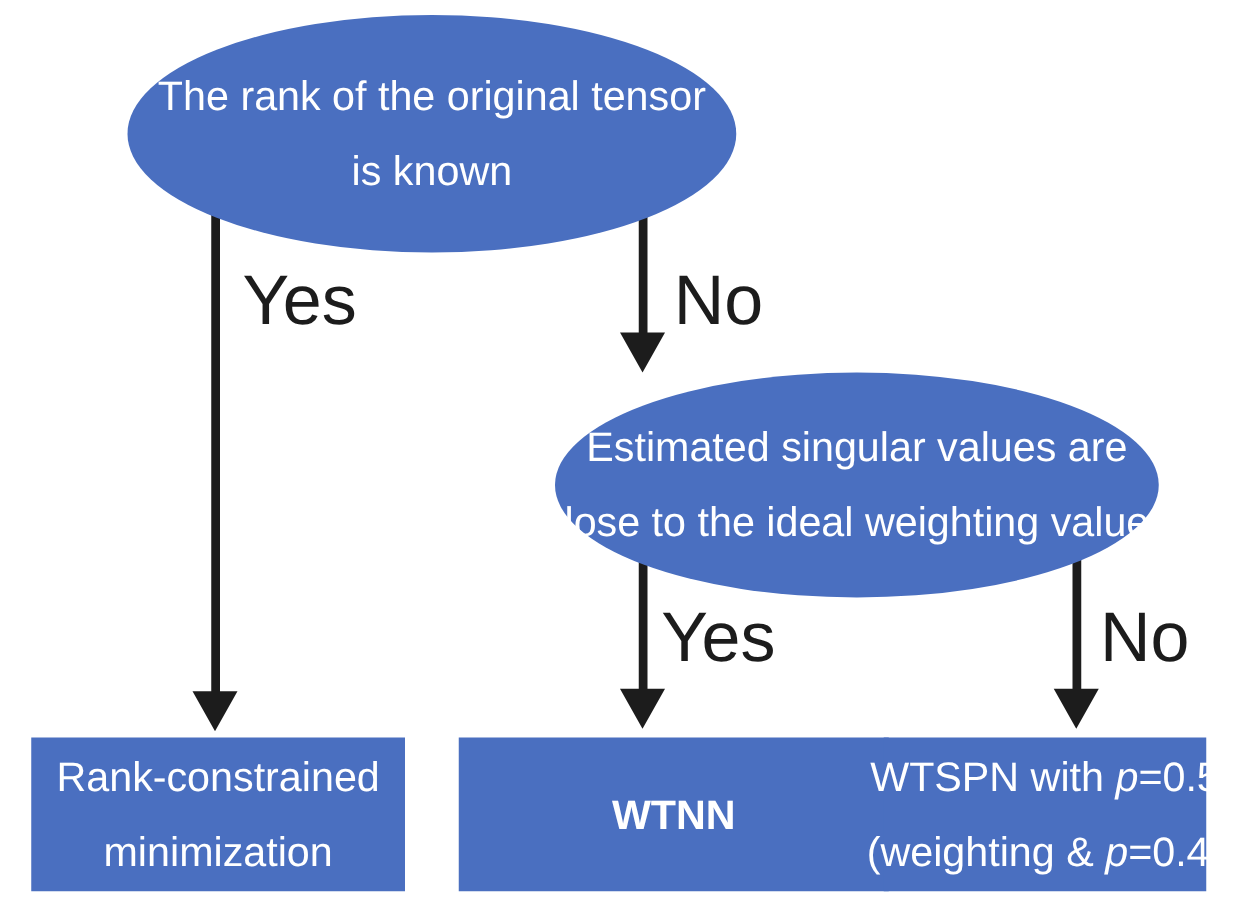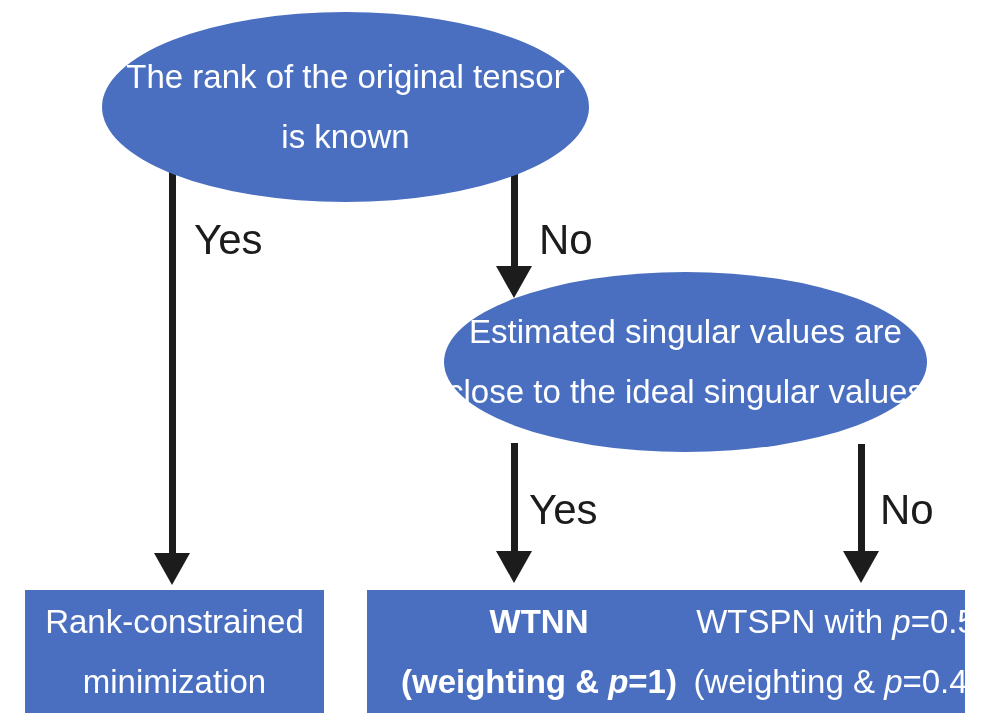--- a/index.html
+++ b/index.html
@@ -42,21 +42,21 @@
   .arrow-head {
     position: absolute;
     width: 0;
     height: 0;
     border-left: 18px solid transparent;
     border-right: 18px solid transparent;
     border-top: 32px solid var(--arrow);
   }
   .edge-label {
     position: absolute;
-    font-size: 42px;
+    font-size: 56px;
     line-height: 44px;
     color: var(--arrow);
     white-space: nowrap;
   }
   .it { font-style: italic; }
 </style>
 </head>
 <body>
 
 <div class="canvas">
@@ -71,38 +71,37 @@
   <div class="arrow-head" style="left:484px; top:551px;"></div>
 
   <div class="arrow-line" style="left:846px; top:444px; height:109px;"></div>
   <div class="arrow-head" style="left:831px; top:551px;"></div>
 
   <div class="node ellipse" style="left:90px; top:12px; width:487px; height:190px;">
     <div class="line">The rank of the original tensor</div>
     <div class="line">is known</div>
   </div>
 
-  <div class="node ellipse" style="left:432px; top:272px; width:483px; height:180px;">
+  <div class="node ellipse" style="left:432px; top:298px; width:483px; height:180px;">
     <div class="line">Estimated singular values are</div>
-    <div class="line">close to the ideal singular values</div>
+    <div class="line">close to the ideal weighting values</div>
   </div>
 
   <div class="edge-label" style="left:182px; top:218px;">Yes</div>
   <div class="edge-label" style="left:527px; top:218px;">No</div>
   <div class="edge-label" style="left:517px; top:488px;">Yes</div>
   <div class="edge-label" style="left:868px; top:488px;">No</div>
 
   <div class="node" style="left:13px; top:590px; width:299px; height:123px;justify-content:center;">
     <div class="line">Rank-constrained</div>
     <div class="line">minimization</div>
   </div>
 
   <div class="node" style="left:355px; top:590px; width:344px; height:123px;font-weight:bold;">
     <div class="line">WTNN</div>
-    <div class="line"><span>(weighting &amp; </span><span class="it">p</span><span>=1)</span></div>
   </div>
 
   <div class="node" style="left:695px; top:590px; width:258px; height:123px;">
     <div class="line"><span>WTSPN with </span><span class="it">p</span><span>=0.5</span></div>
     <div class="line"><span>(weighting &amp; </span><span class="it">p</span><span>=0.4)</span></div>
   </div>
 
 </div>
 
 </body></html>

